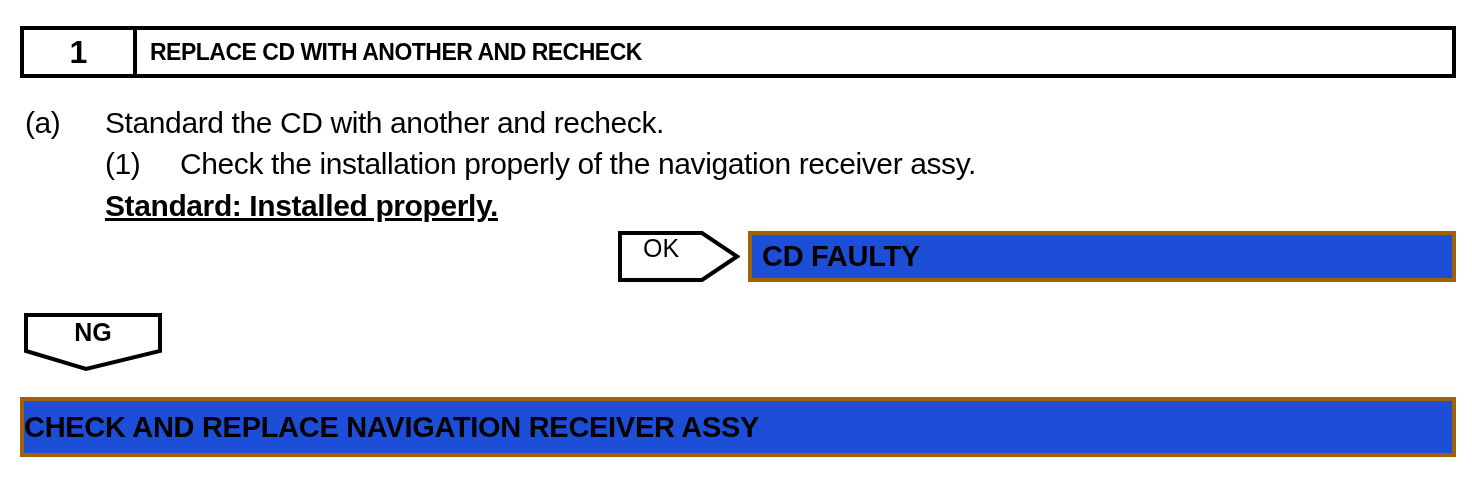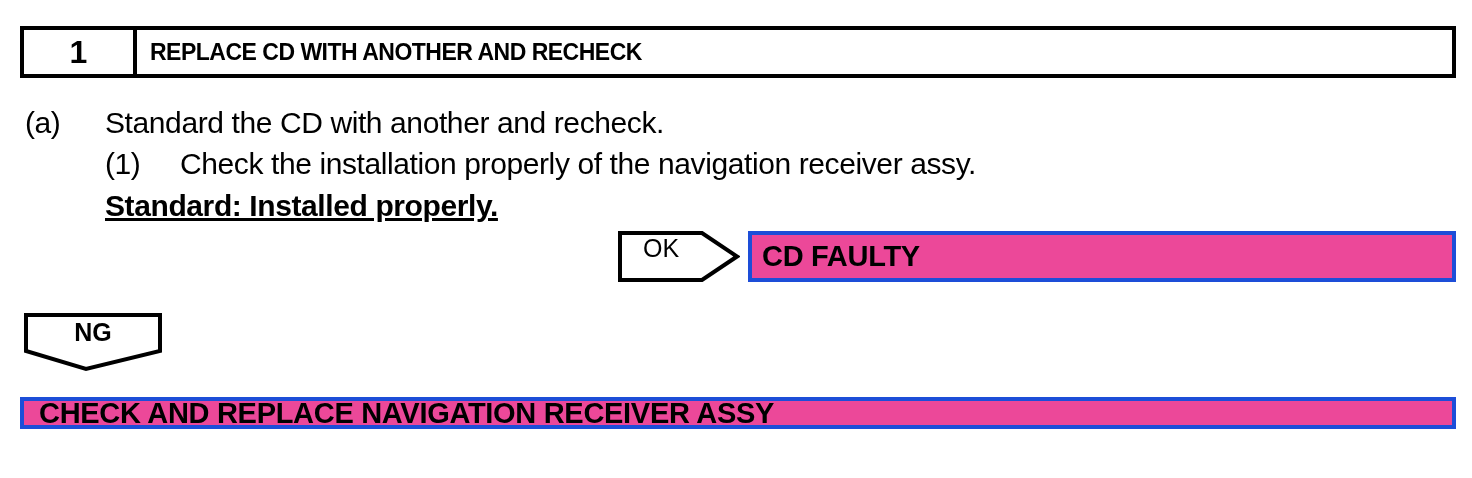--- a/index.html
+++ b/index.html
@@ -83,43 +83,42 @@
     display: flex;
     align-items: center;
     justify-content: center;
     font-weight: normal;
     font-size: 25px;
   }
 
   
   .result-box {
     position: absolute;
-    border: 4px solid #1d4ed8;
+    border: 4px solid #a16207;
     box-sizing: border-box;
-    background: #ec4899;
+    background: #1d4ed8;
     display: flex;
     align-items: center;
     font-weight: bold;
     font-size: 29px;
     letter-spacing: -0.3px;
     white-space: nowrap;
   }
   .box-cd-faulty {
     left: 748px;
     top: 231px;
     width: 708px;
     height: 51px;
     padding-left: 10px;
   }
   .box-next-step {
     left: 20px;
     top: 397px;
     width: 1436px;
-    height: 32px;
-    padding-left: 15px;
+    height: 60px;
   }
 
   
   .ng-connector {
     position: absolute;
     left: 24px;
     top: 313px;
     width: 138px;
     height: 60px;
   }

